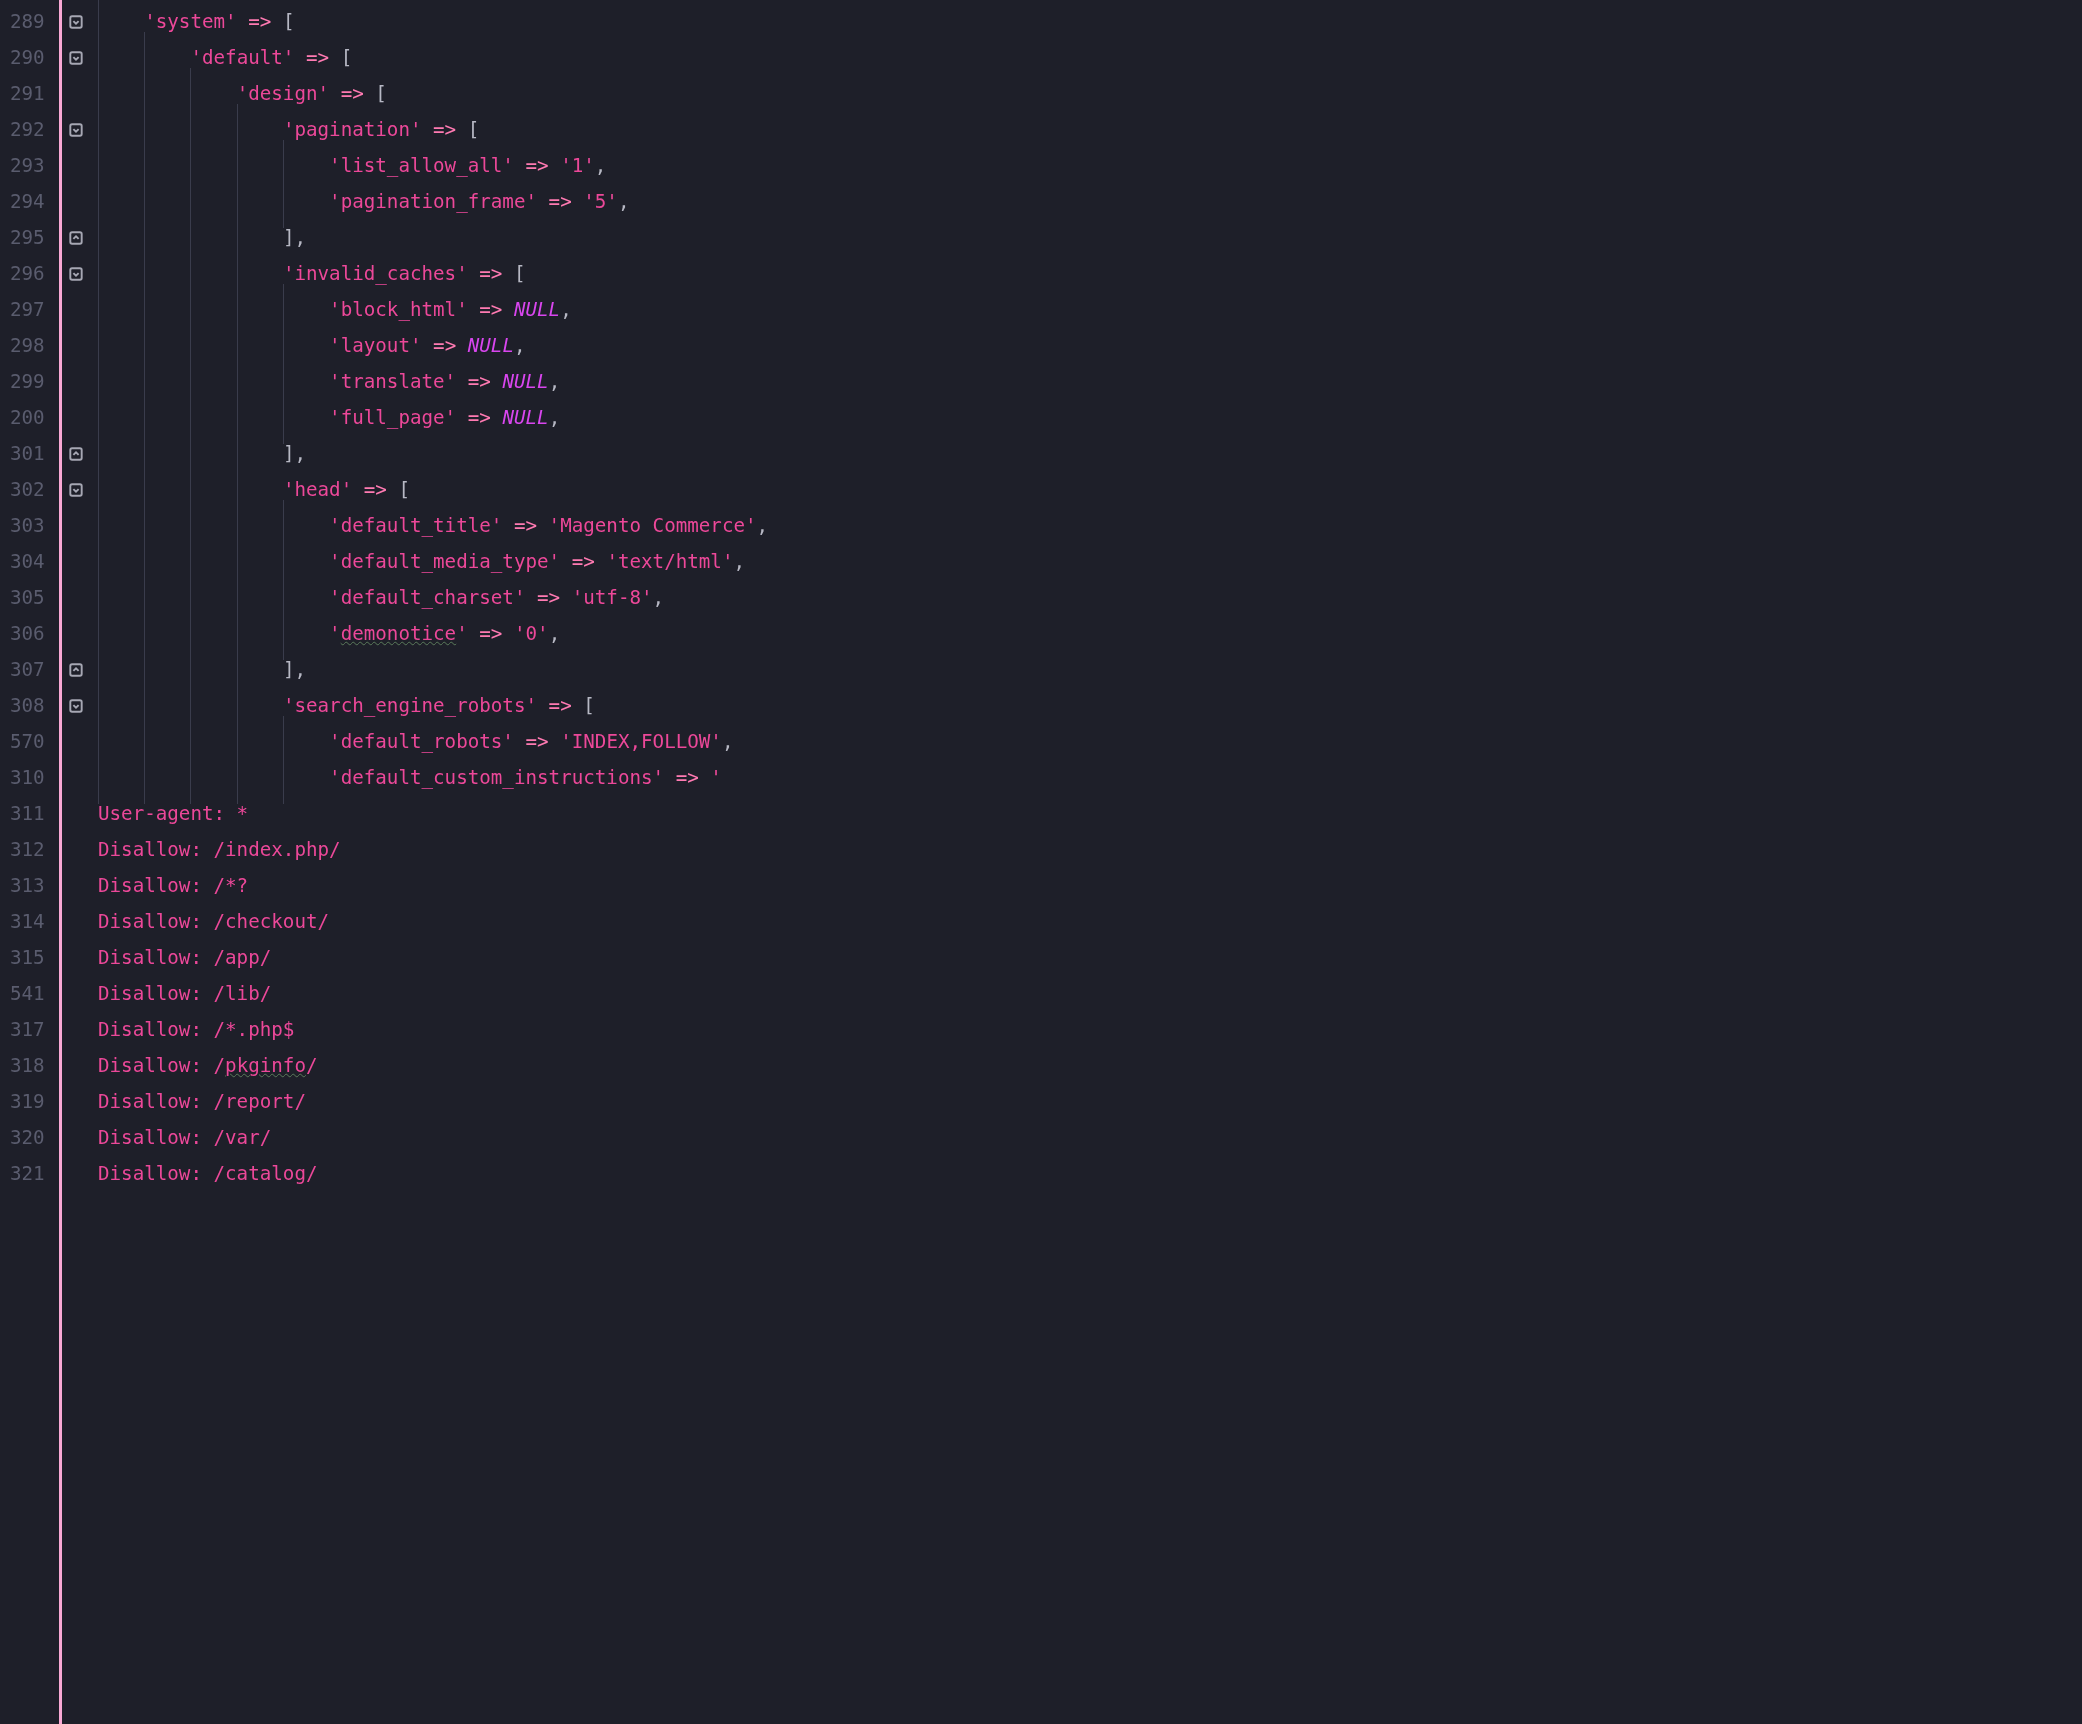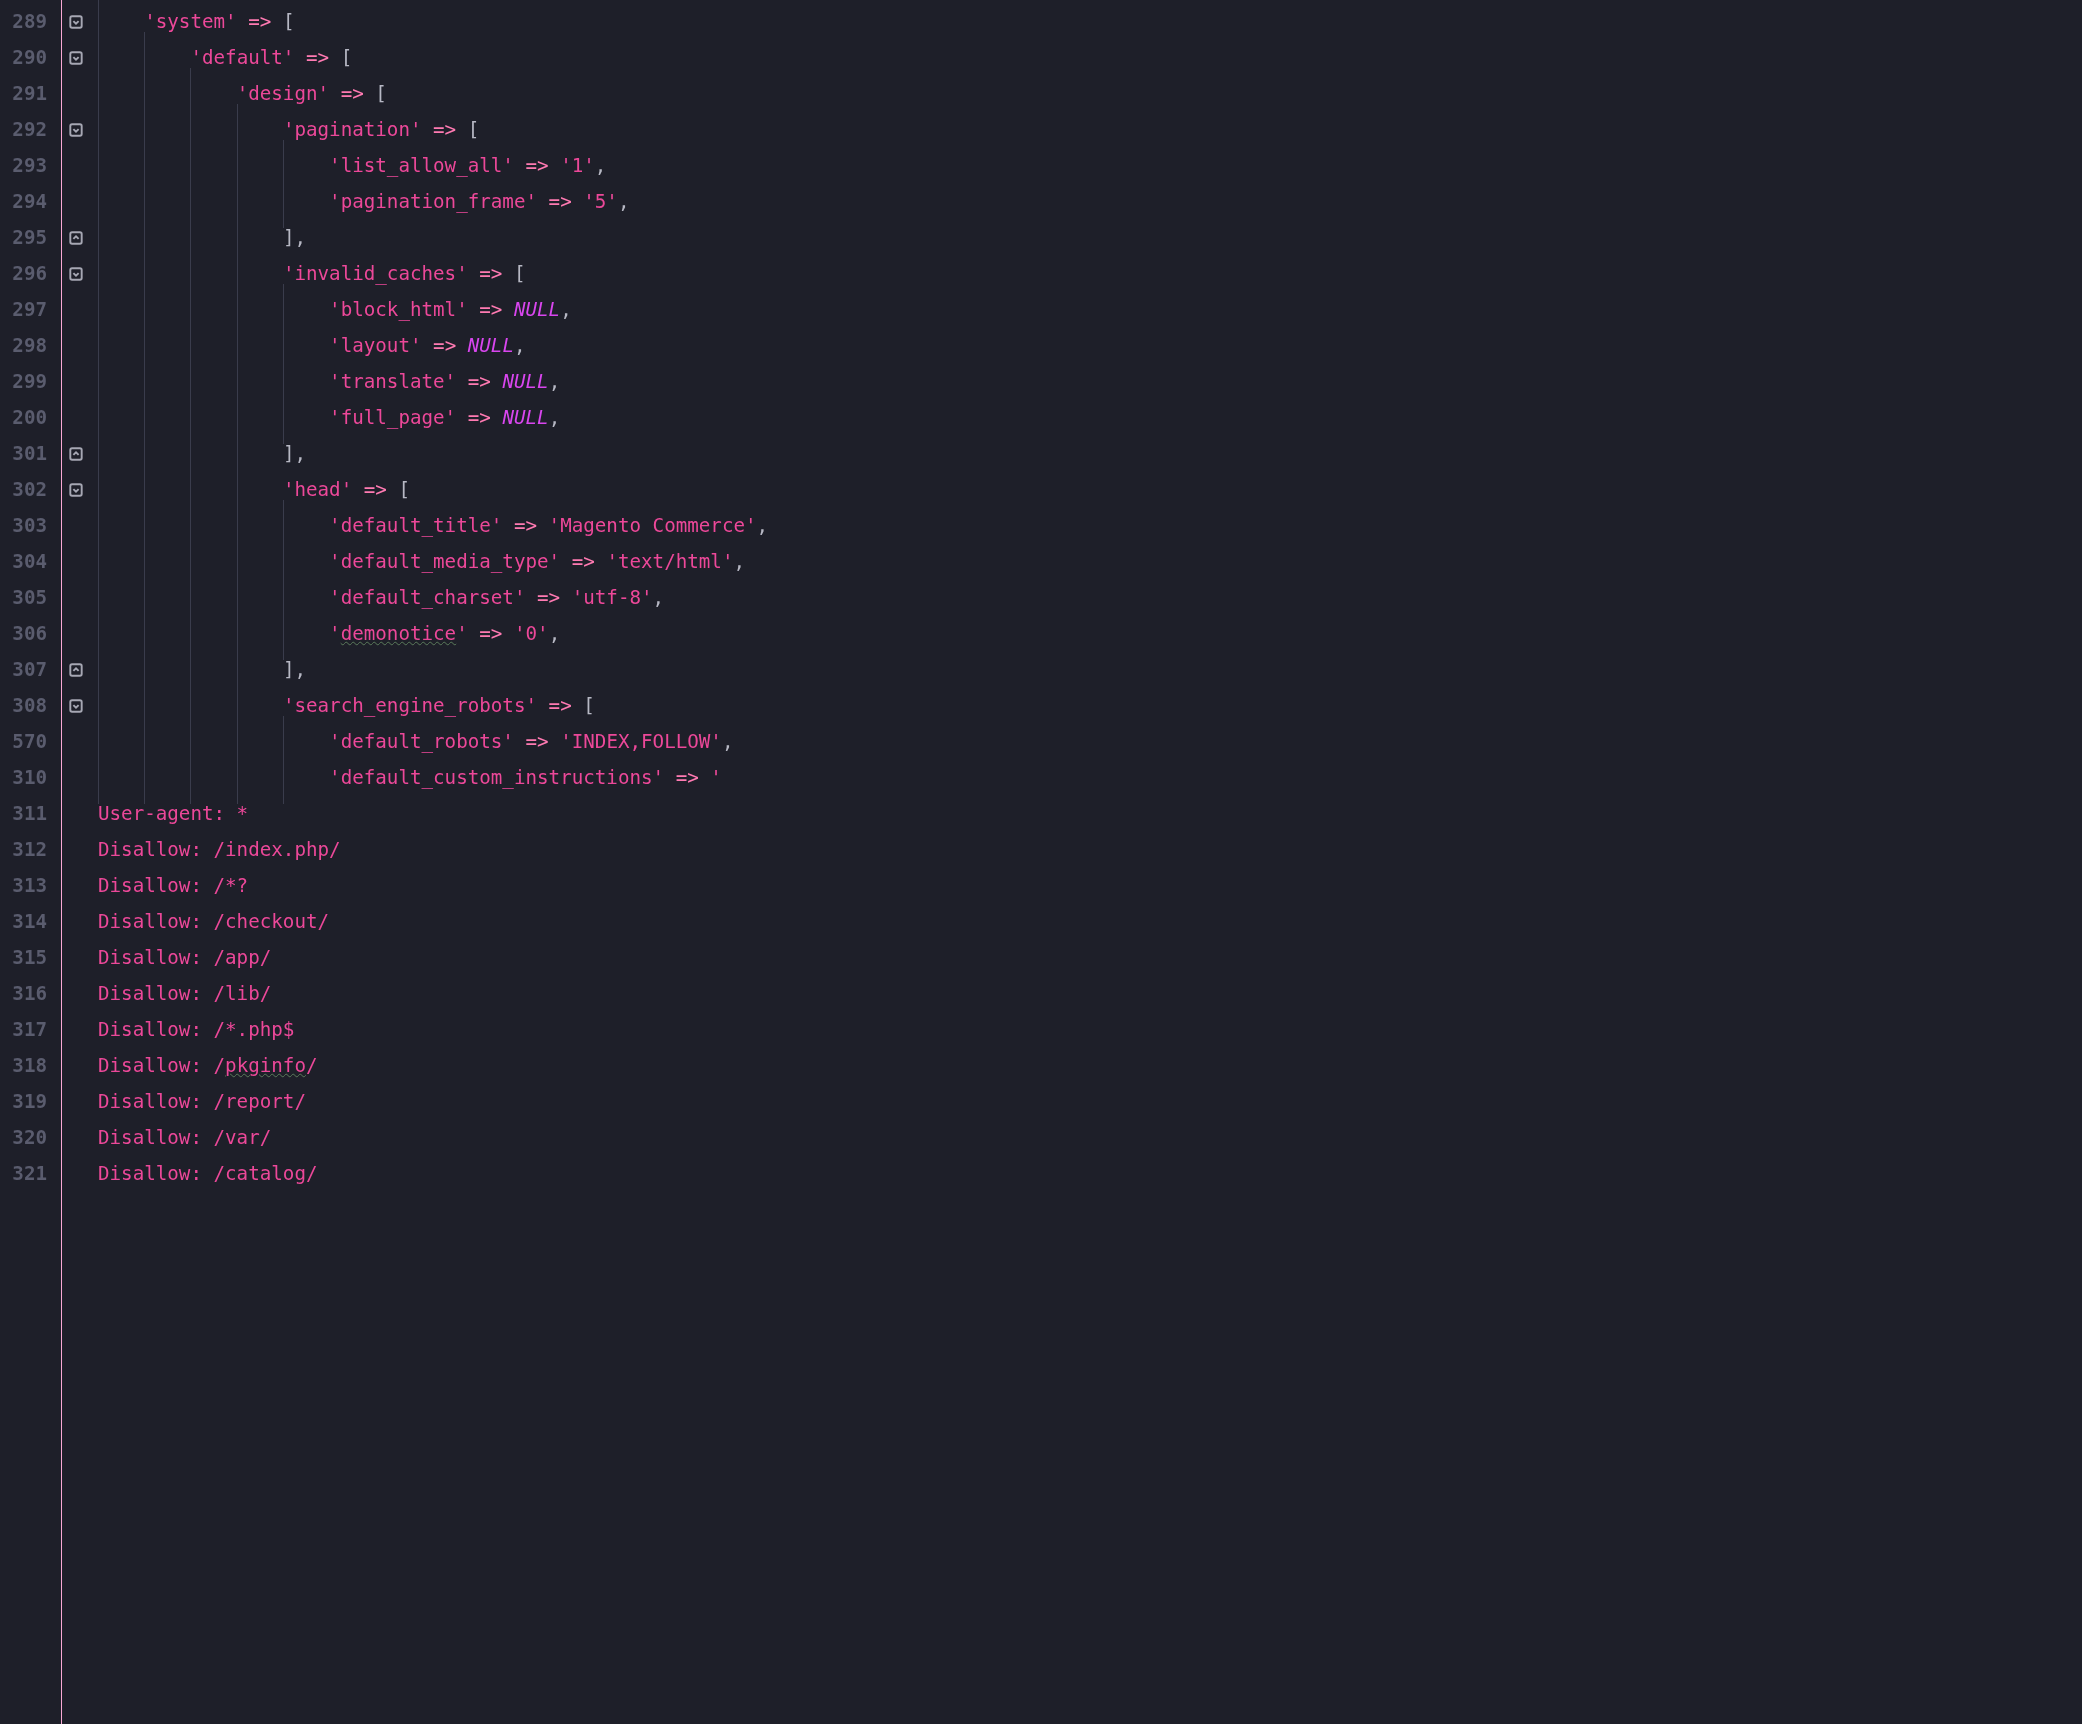--- a/index.html
+++ b/index.html
@@ -11,27 +11,26 @@
   }
   .editor {
     display: flex;
     width: 100%;
     height: 100vh;
     background: #1e1f29;
   }
   .gutter {
     background: #1e1f29;
     color: #5a5c6e;
-    text-align: right;
+    text-align: left;
     padding: 4px 14px 4px 10px;
     user-select: none;
     flex-shrink: 0;
     width: 62px;
-    border-right: 1px solid #f9a8d4;
-    font-weight: bold;
+    border-right: 3px solid #f9a8d4;
   }
   .gutter-line {
     height: 36px;
     line-height: 36px;
   }
   .fold-col {
     width: 28px;
     flex-shrink: 0;
     background: #1e1f29;
     padding-top: 4px;
@@ -119,21 +118,21 @@
       <div class="gutter-line">306</div>
       <div class="gutter-line">307</div>
       <div class="gutter-line">308</div>
       <div class="gutter-line">570</div>
       <div class="gutter-line">310</div>
       <div class="gutter-line">311</div>
       <div class="gutter-line">312</div>
       <div class="gutter-line">313</div>
       <div class="gutter-line">314</div>
       <div class="gutter-line">315</div>
-      <div class="gutter-line">316</div>
+      <div class="gutter-line">541</div>
       <div class="gutter-line">317</div>
       <div class="gutter-line">318</div>
       <div class="gutter-line">319</div>
       <div class="gutter-line">320</div>
       <div class="gutter-line">321</div>
     </div>
   <div class="fold-col" id="foldcol">
       <div class="fold-cell">
         <svg class="fold-icon" viewBox="0 0 16 16">
           <rect x="1.5" y="1.5" width="13" height="13" rx="2"></rect>

